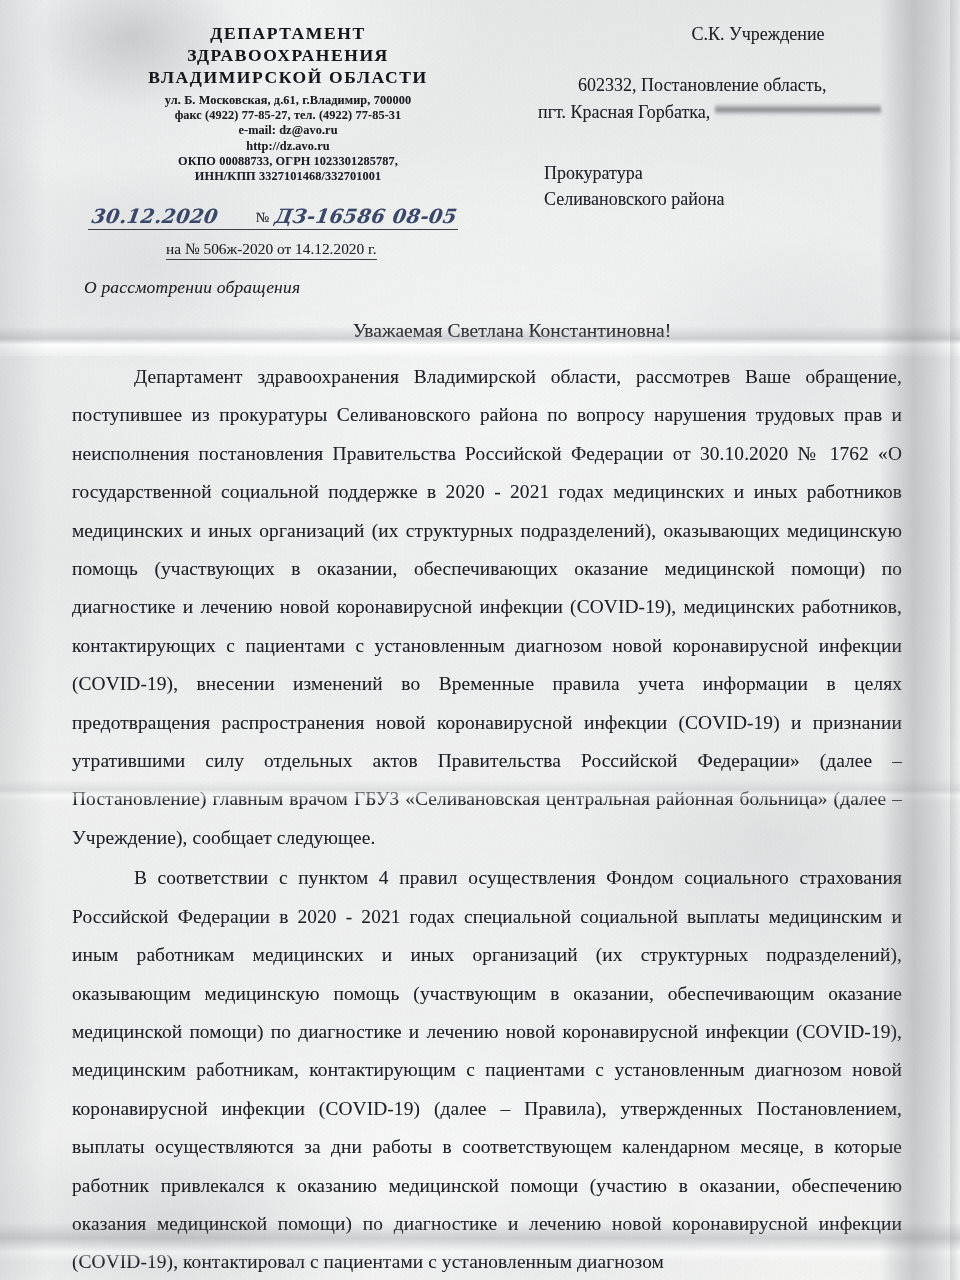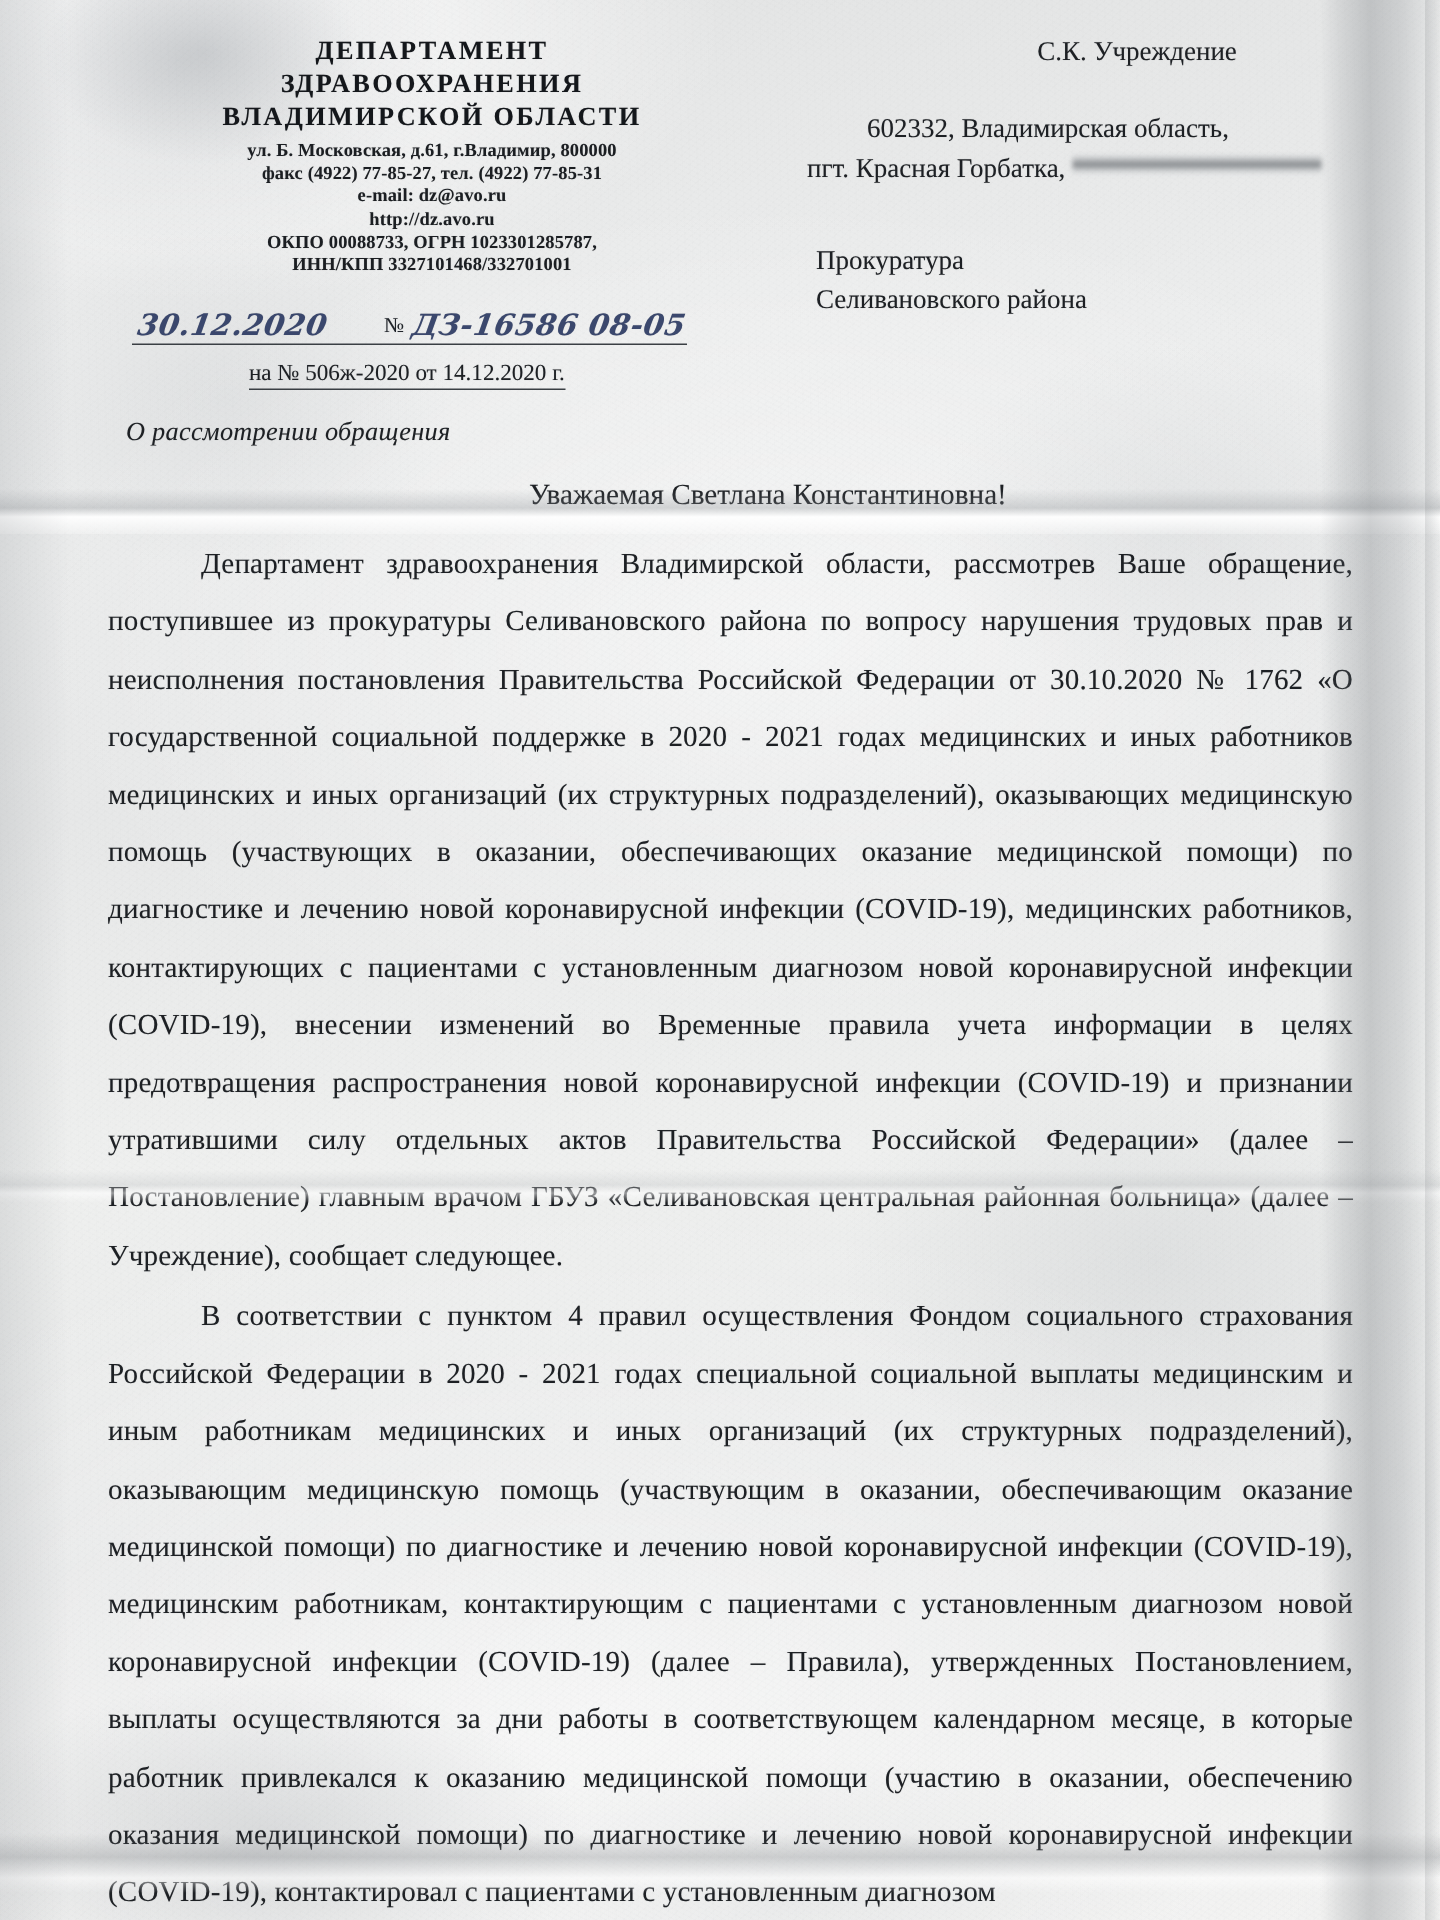--- a/index.html
+++ b/index.html
@@ -236,33 +236,33 @@
 
     <div class="head">
 
       <div class="head-left">
         <div class="org-title">
           <div>ДЕПАРТАМЕНТ</div>
           <div>ЗДРАВООХРАНЕНИЯ</div>
           <div>ВЛАДИМИРСКОЙ ОБЛАСТИ</div>
         </div>
         <div class="org-meta">
-          <div>ул. Б. Московская, д.61, г.Владимир, 800000</div>
+          <div>ул. Б. Московская, д.61, г.Владимир, 700000</div>
           <div>факс (4922) 77-85-27, тел. (4922) 77-85-31</div>
           <div>e-mail: dz@avo.ru</div>
           <div>http://dz.avo.ru</div>
           <div>ОКПО 00088733, ОГРН 1023301285787,</div>
           <div>ИНН/КПП 3327101468/332701001</div>
         </div>
       </div>
 
       <div class="head-right">
         <div class="addr-name">С.К. Учреждение</div>
         <div class="addr-lines">
-          <div class="l1">602332, Владимирская область,</div>
+          <div class="l1">602332, Постановление область,</div>
           <div class="l2">
             <span>пгт. Красная Горбатка,</span><span class="redaction"></span>
           </div>
         </div>
         <div class="addr-dest">
           <div>Прокуратура</div>
           <div>Селивановского района</div>
         </div>
       </div>
     </div>

